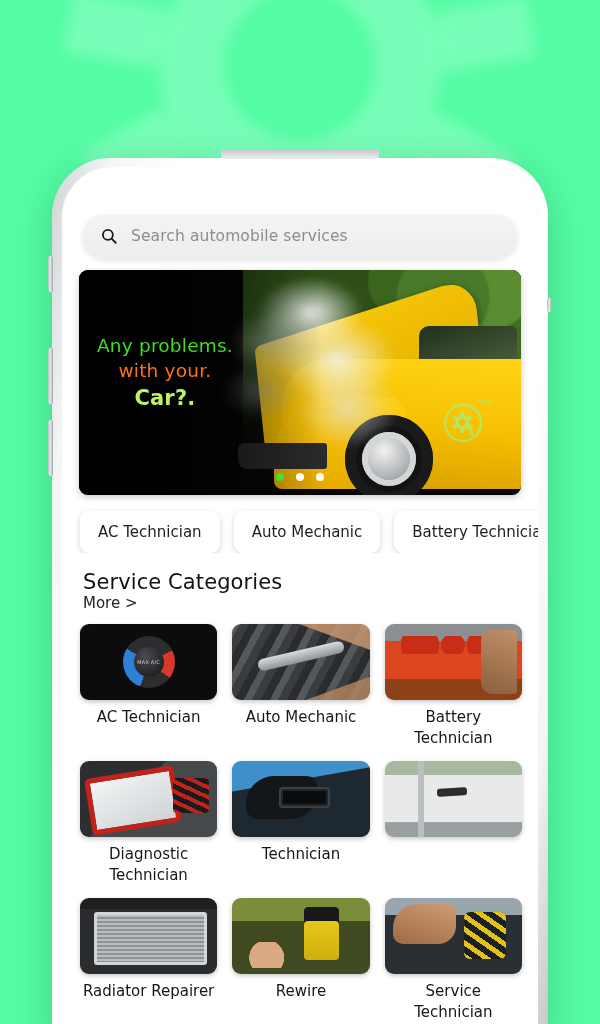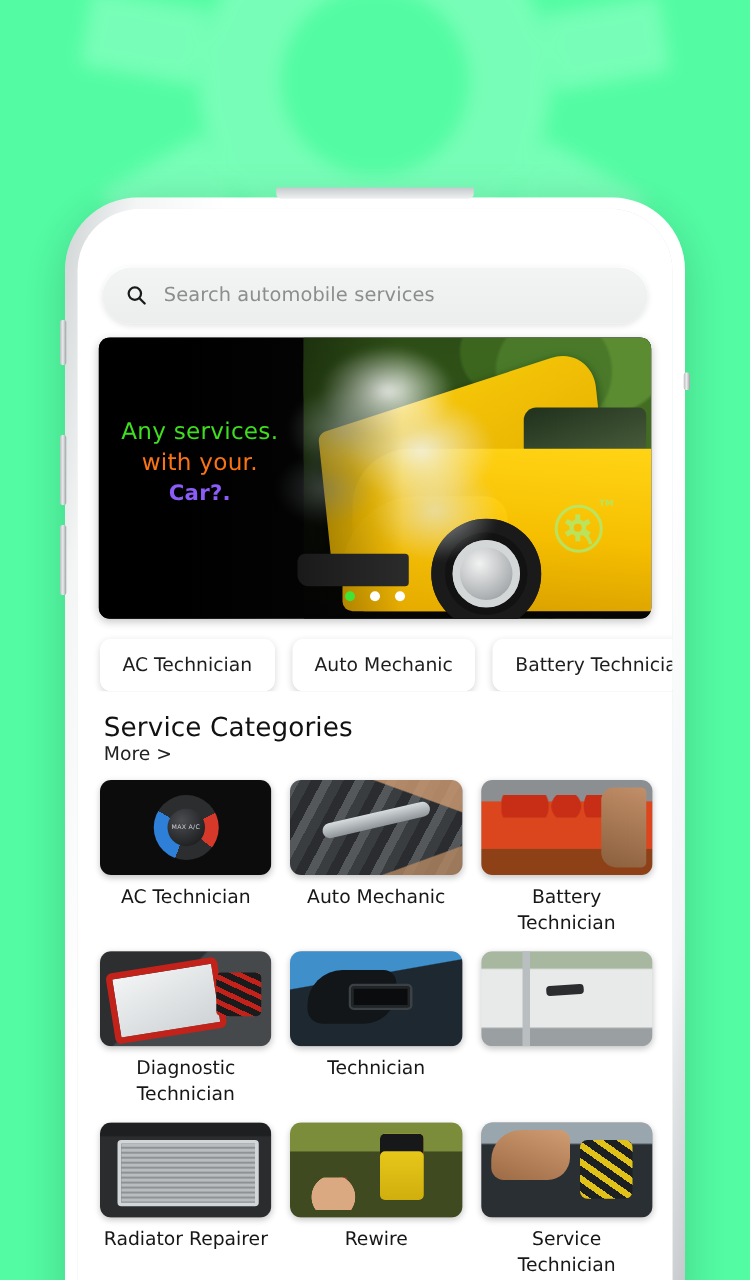--- a/index.html
+++ b/index.html
@@ -158,21 +158,21 @@
   .vignette {
     position:absolute; inset:0;
     background: linear-gradient(90deg,#000 0%, rgba(0,0,0,.92) 18%, rgba(0,0,0,.35) 38%, rgba(0,0,0,0) 55%);
   }
   .banner-text {
     position:absolute; left:18px; top:64px;
     line-height: 1.34;
   }
   .bt-1 { font-size: 18.5px; color:#41dd22; font-weight:400; letter-spacing:.2px; }
   .bt-2 { font-size: 18.5px; color:#f97316; font-weight:400; letter-spacing:.2px; }
-  .bt-3 { font-size: 17px; color:#8b5cf6; font-weight:700; letter-spacing:.2px; }
+  .bt-3 { font-size: 21px; color:#bef264; font-weight:700; letter-spacing:.2px; }
   .car-logo {
     position:absolute; right:38px; bottom:52px;
     width:40px; height:40px; opacity:.72;
   }
   .car-logo svg { width:100%; height:100%; display:block; }
   .car-logo .tm {
     position:absolute; right:-8px; top:-4px;
     font-size:7px; color:#9ff07a; font-weight:700;
   }
   .dots { position:absolute; left:50%; bottom:14px; transform:translateX(-50%); display:flex; gap:12px; }
@@ -400,21 +400,21 @@
               <div class="window"></div>
               <div class="body-car"></div>
               <div class="fender"></div>
               <div class="bumper"></div>
               <div class="wheel"></div>
               <div class="smoke"></div>
               <div class="vignette"></div>
             </div>
 
             <div class="banner-text">
-              <div class="bt-1">Any services.</div>
+              <div class="bt-1">Any problems.</div>
               <div class="bt-2">with your.</div>
               <div class="bt-3">Car?.</div>
             </div>
 
             <div class="car-logo">
               <svg viewBox="0 0 100 100" aria-hidden="true">
                 <circle cx="50" cy="50" r="45" fill="none" stroke="#a6f07f" stroke-width="6"></circle>
                 <g fill="#a6f07f">
                   <circle cx="48" cy="48" r="17"></circle>
                   <rect x="43" y="21" width="10" height="12" transform="rotate(0 48 48)"></rect>

